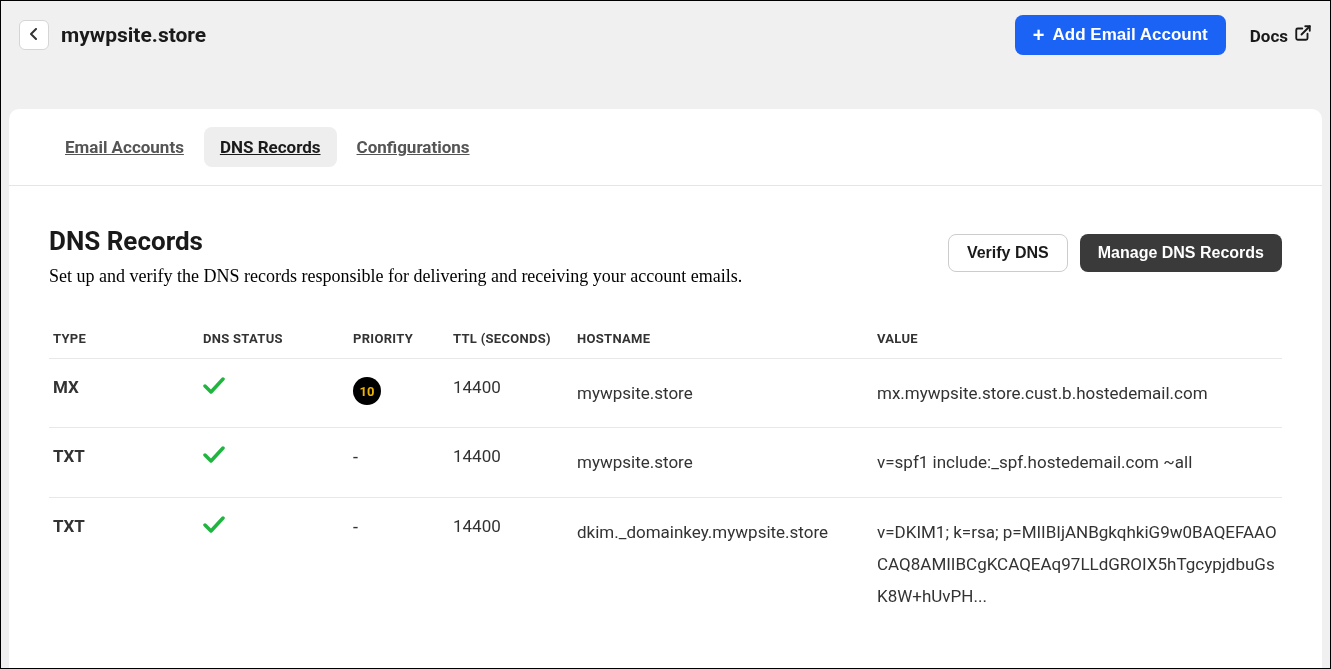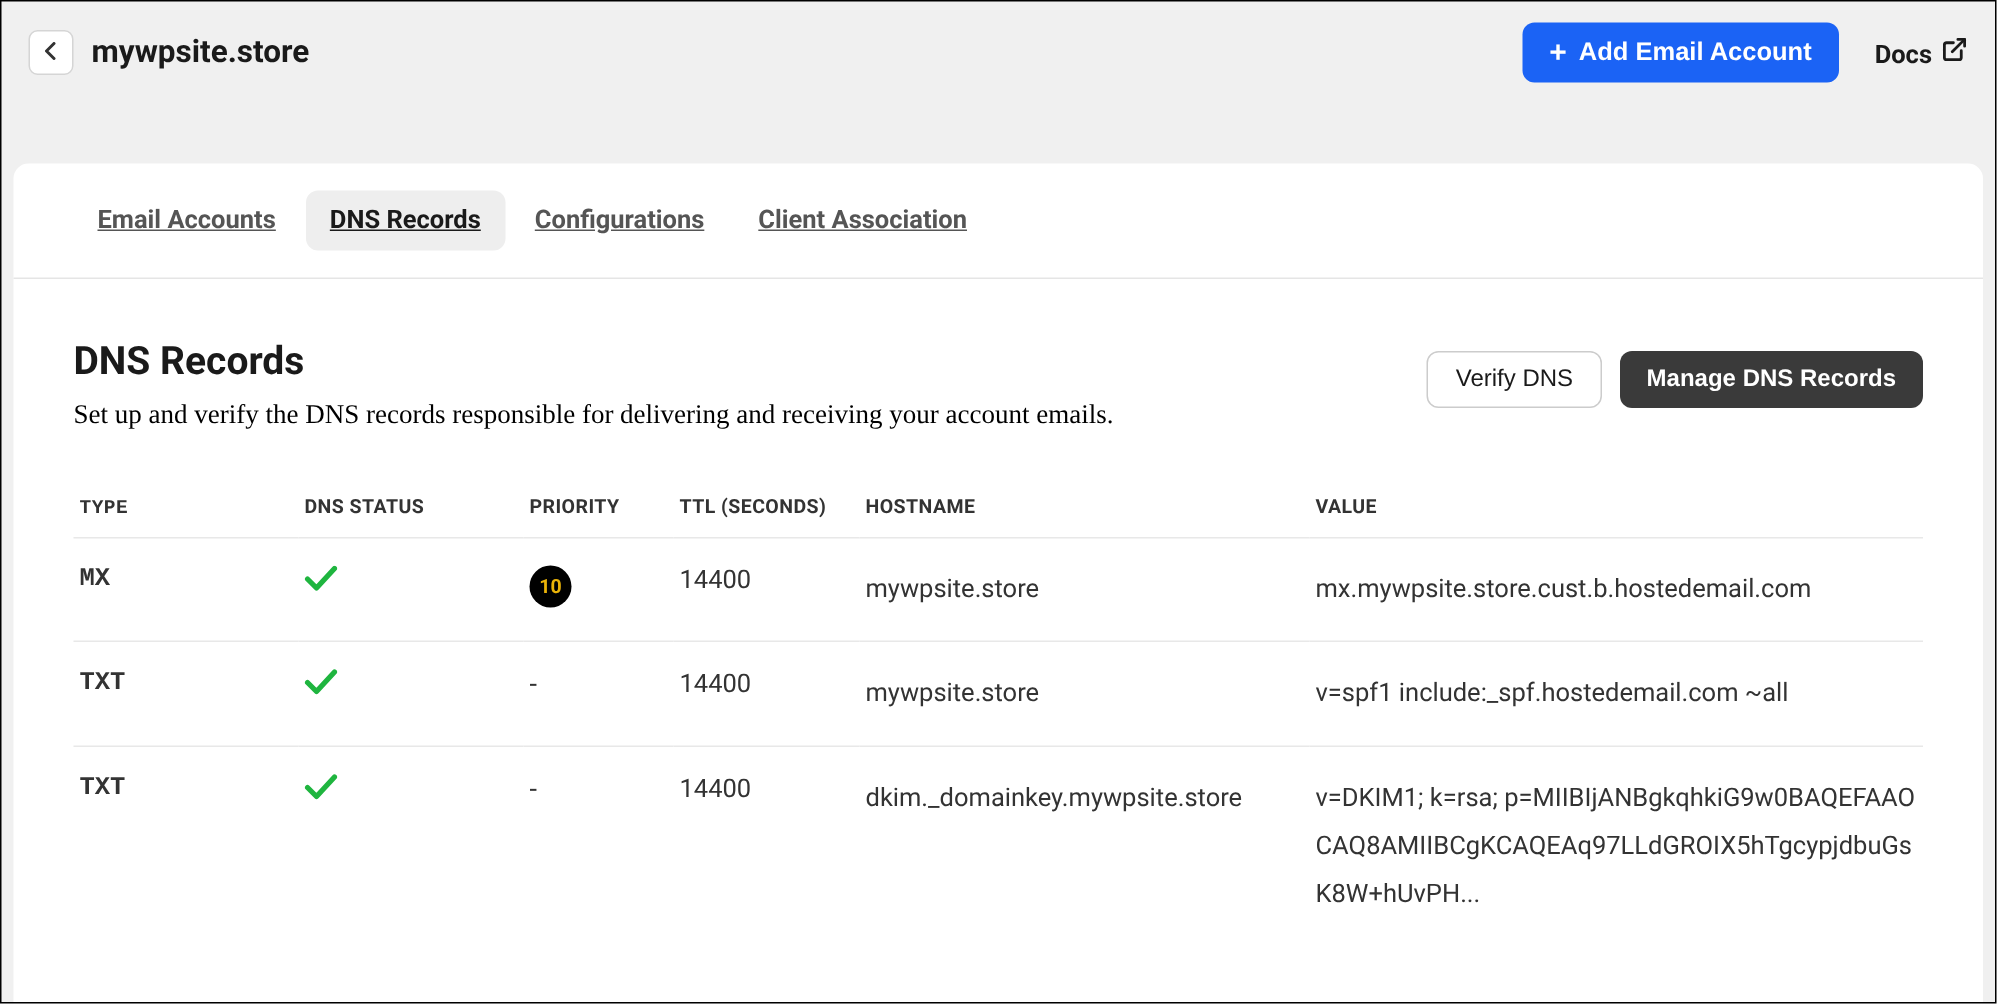--- a/index.html
+++ b/index.html
@@ -130,21 +130,21 @@
       display: flex;
       gap: 12px;
       margin-top: 8px;
     }
     .btn-outline {
       background: #fff;
       border: 1px solid #ccc;
       padding: 9px 18px;
       border-radius: 8px;
       font-size: 16px;
-      font-weight: 400;
+      font-weight: 700;
       color: #1a1a1a;
       cursor: pointer;
     }
     .btn-dark {
       background: #3a3a3a;
       border: none;
       padding: 10px 18px;
       border-radius: 8px;
       font-size: 16px;
       font-weight: 700;
@@ -163,21 +163,21 @@
       padding: 12px 4px;
       letter-spacing: 0.3px;
     }
     td {
       padding: 18px 4px;
       font-size: 17px;
       color: #333;
       vertical-align: top;
       border-top: 1px solid #e8e8e8;
     }
-    .col-type { width: 150px; font-weight: 700; font-family: Liberation Mono, monospace; }
+    .col-type { width: 150px; font-weight: 700; }
     .col-status { width: 150px; }
     .col-priority { width: 100px; margin-left: 20px; }
     .col-ttl { width: 124px; margin-left: 25px; }
     .col-hostname { width: 300px; }
     .col-value { }
     .priority-badge {
       display: inline-flex;
       align-items: center;
       justify-content: center;
       width: 28px;
@@ -227,21 +227,20 @@
       </span>
     </a>
   </div>
 </div>
 
 <div class="main-card">
   <div class="tabs">
     <div class="tab">Email Accounts</div>
     <div class="tab active">DNS Records</div>
     <div class="tab">Configurations</div>
-    <div class="tab">Client Association</div>
   </div>
 
   <div class="content">
     <div class="section-header">
       <div>
         <h2 class="section-title">DNS Records</h2>
         <p class="section-desc">Set up and verify the DNS records responsible for delivering and receiving your account emails.</p>
       </div>
       <div class="section-actions">
         <button class="btn-outline">Verify DNS</button>

